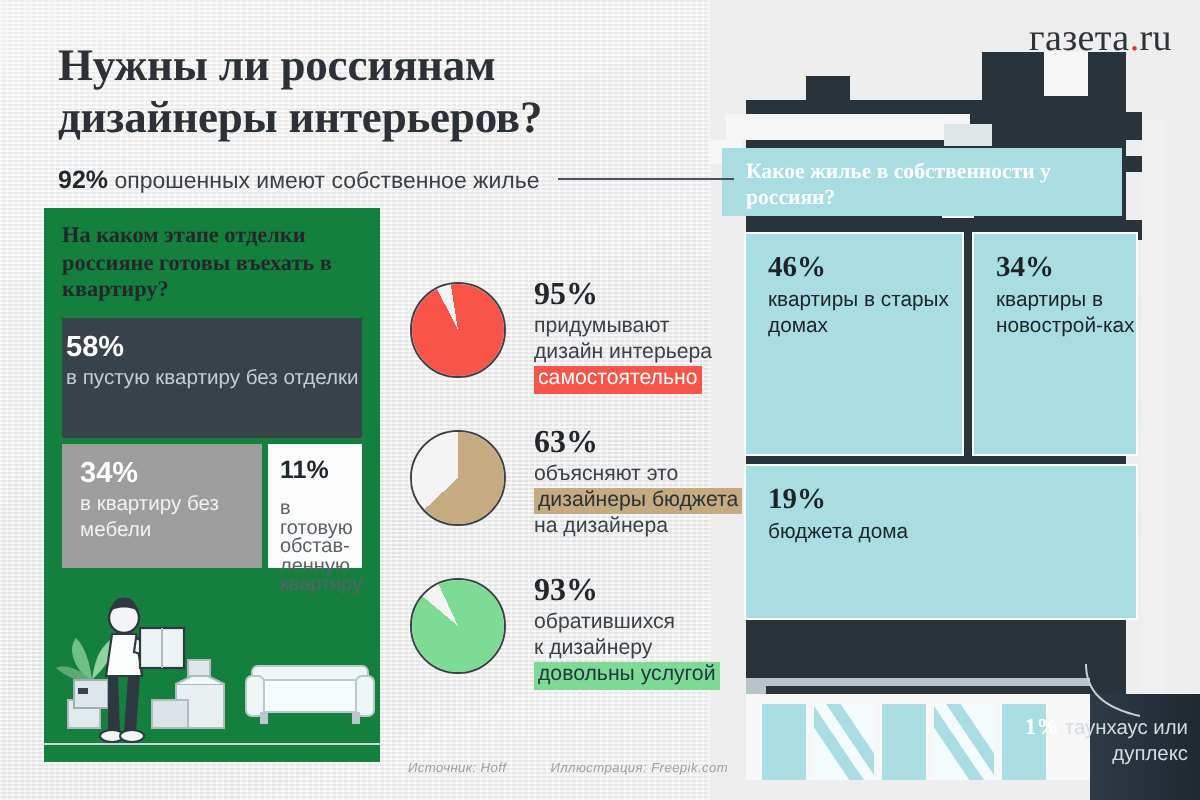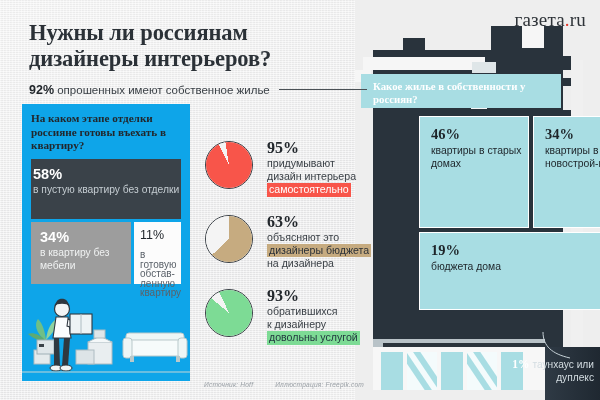--- a/index.html
+++ b/index.html
@@ -45,21 +45,21 @@
   }
   .subline b { font-size: 12.5px; color: #22272c; }
   .subline .rule {
     display: inline-block; width: 88px; height: 1px;
     background: #4a5055; vertical-align: 4px; margin-left: 9px;
   }
 
   
   .left-panel {
     position: absolute; left: 22px; top: 104px; width: 168px; height: 277px;
-    background: #0ea5e9; z-index: 3; overflow: hidden;
+    background: #15803d; z-index: 3; overflow: hidden;
   }
   .lp-question {
     position: absolute; left: 9px; top: 8px; width: 152px;
     font-family: "Liberation Serif", serif; font-weight: bold;
     font-size: 11.2px; line-height: 13.5px; color: #22272c;
   }
   .bar58 {
     position: absolute; left: 9px; top: 55px; width: 150px; height: 60px;
     background: #3a4249; padding: 7px 0 0 2px;
   }
@@ -70,21 +70,21 @@
     position: absolute; left: 9px; top: 118px; width: 100px; height: 62px;
     background: #9d9d9d; padding: 7px 0 0 9px;
   }
   .bar34 .pct { font-size: 14.5px; font-weight: bold; color: #ffffff; }
   .bar34 .lbl { font-size: 10.3px; line-height: 12.5px; color: #f0f2f2; margin-top: 2px; }
 
   .bar11 {
     position: absolute; left: 112px; top: 118px; width: 47px; height: 62px;
     background: #fcfcfc; padding: 6px 0 0 6px;
   }
-  .bar11 .pct { font-size: 12.5px; font-weight: normal; color: #22272c; }
+  .bar11 .pct { font-size: 12.5px; font-weight: bold; color: #22272c; }
   .bar11 .lbl { font-size: 10px; line-height: 9.6px; color: #5a6169; margin-top: 8px; }
 
   
   .illus { position: absolute; left: 0; top: 182px; width: 168px; height: 95px; }
 
   
   .pie-row { position: absolute; z-index: 6; }
   .pie {
     position: absolute; width: 48px; height: 48px; border-radius: 50%;
     border: 1.4px solid #3a4046; background: #f4f4f4;
@@ -106,21 +106,21 @@
 
   .rp-header {
     position: absolute; left: 361px; top: 74px; width: 200px; height: 34px;
     background: #a8dde3; z-index: 6; padding: 6px 0 0 12px;
     font-family: "Liberation Serif", serif; font-weight: bold;
     font-size: 10.8px; line-height: 13px; color: #ffffff;
   }
 
   .card {
     position: absolute; background: #a8dde3; border: 1px solid #ffffff;
-    z-index: 6; padding: 9px 0 0 11px; margin-left: 47px;
+    z-index: 6; padding: 9px 0 0 11px;
   }
   .card .pct { font-family:"Liberation Serif",serif; font-size: 14.5px; font-weight: bold; color: #1d2429; }
   .card .lbl { font-size: 10.4px; line-height: 12.6px; color: #1d2429; margin-top: 2px; }
 
   .card46 { left: 372px; top: 116px; width: 110px; height: 112px; }
   .card34 { left: 486px; top: 116px; width: 83px;  height: 112px; }
   .card19 { left: 372px; top: 232px; width: 197px; height: 78px; }
 
   .tag1 {
     position: absolute; left: 506px; top: 358px; width: 88px; z-index: 7;

